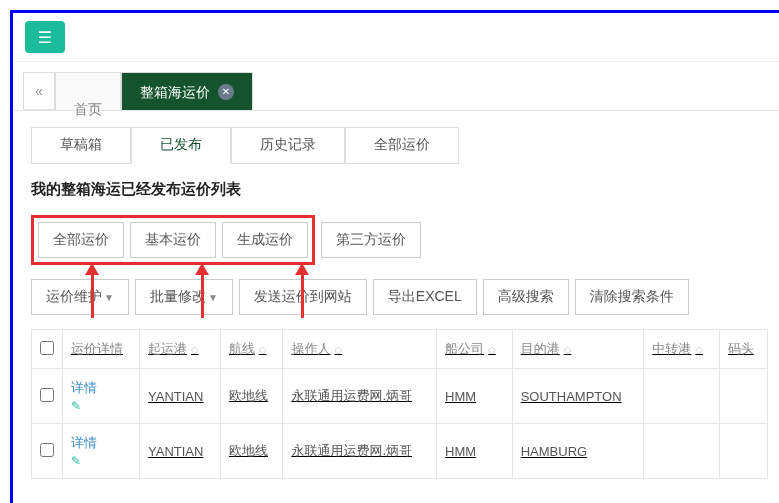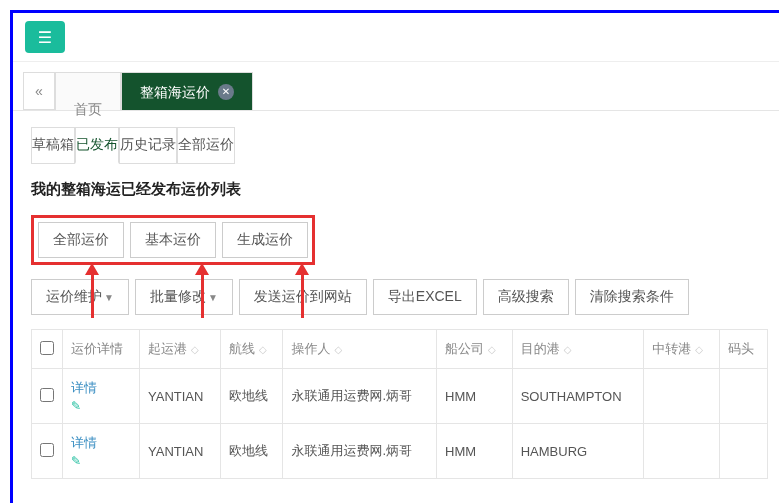--- a/index.html
+++ b/index.html
@@ -7,27 +7,27 @@
 .frame { border: 3px solid #0000ff; width: 779px; height: 503px; overflow: hidden; position: relative; }
 .topbar { background: #fff; padding: 8px 12px; border-bottom: 1px solid #eee; }
 .hamburger { background: #1abc9c; border: none; color: #fff; width: 40px; height: 32px; border-radius: 4px; cursor: pointer; font-size: 16px; display: inline-flex; align-items: center; justify-content: center; }
 .tabsrow { display: flex; align-items: center; margin: 10px 0 0 0; padding: 0 10px; border-bottom: 1px solid #e5e5e5; }
 .backbtn { border: 1px solid #ddd; background: #fff; width: 32px; height: 38px; color: #888; font-size: 14px; cursor: pointer; }
 .breadcrumb-tab { padding: 17px 18px; height: 38px; line-height: 38px; color: #888; border: 1px solid #ddd; border-bottom: none; background: #fafafa; font-size: 14px; }
 .breadcrumb-tab.active { background: #14532d; color: #fff; display: flex; align-items: center; gap: 8px; }
 .close-x { background: #6a7a8a; color: #fff; border-radius: 50%; width: 16px; height: 16px; display: inline-flex; align-items: center; justify-content: center; font-size: 10px; cursor: pointer; }
 .content { padding: 16px 18px; }
 .subtabs { display: flex; margin-bottom: 16px; }
-.subtab { border: 1px solid #ddd; padding: 8px 0; color: #555; background: #fff; font-size: 14px; cursor: pointer; }
+.subtab { border: 1px solid #ddd; padding: 8px 28px; color: #555; background: #fff; font-size: 14px; cursor: pointer; }
 .subtab.active { font-weight: 400; color: #14532d; border-bottom: 2px solid #fff; }
 .title { font-weight: bold; font-size: 15px; color: #222; margin-bottom: 16px; }
 .btnrow { display: flex; gap: 6px; margin-bottom: 14px; flex-wrap: wrap; align-items: center; }
 .btn { border: 1px solid #ccc; background: #fff; color: #555; padding: 8px 14px; font-size: 14px; cursor: pointer; white-space: nowrap; }
 .redbox { border: 3px solid #e53030; display: inline-flex; gap: 6px; padding: 4px; }
-.table { width: 100%; border-collapse: collapse; }
+.table { width: 100%; border-collapse: collapse; text-decoration: underline; }
 .table th, .table td { border: 1px solid #e5e5e5; padding: 10px 8px; font-size: 13px; text-align: left; color: #555; vertical-align: middle; }
 .table th { background: #fff; font-weight: normal; color: #888; white-space: nowrap; }
 .chk { width: 14px; height: 14px; }
 .detail-link { color: #3a8ec2; text-decoration: none; display: inline-flex; flex-direction: column; gap: 2px; }
 .pencil { color: #1abc9c; font-size: 12px; }
 .sort { color: #ccc; font-size: 10px; margin-left: 4px; }
 .arrow { position: absolute; width: 3px; height: 50px; background: #e53030; z-index: 5; }
 .arrow::before { content: ''; position: absolute; top: -12px; left: -6px; border: 7px solid transparent; border-bottom: 12px solid #e53030; }
 .caret { font-size: 10px; color: #888; margin-left: 2px; }
 </style>
@@ -63,20 +63,21 @@
     </div>
 
     <div class="title">我的整箱海运已经发布运价列表</div>
 
     <div class="btnrow" style="position:relative;">
       <span class="redbox">
         <button class="btn">全部运价</button>
         <button class="btn">基本运价</button>
         <button class="btn">生成运价</button>
       </span>
+      <button class="btn">第三方运价</button>
     </div>
 
     <div class="btnrow">
       <button class="btn">
         <span>运价维护</span><span class="caret">▼</span>
       </button>
       <button class="btn">
         <span>批量修改</span><span class="caret">▼</span>
       </button>
       <button class="btn">发送运价到网站</button>

